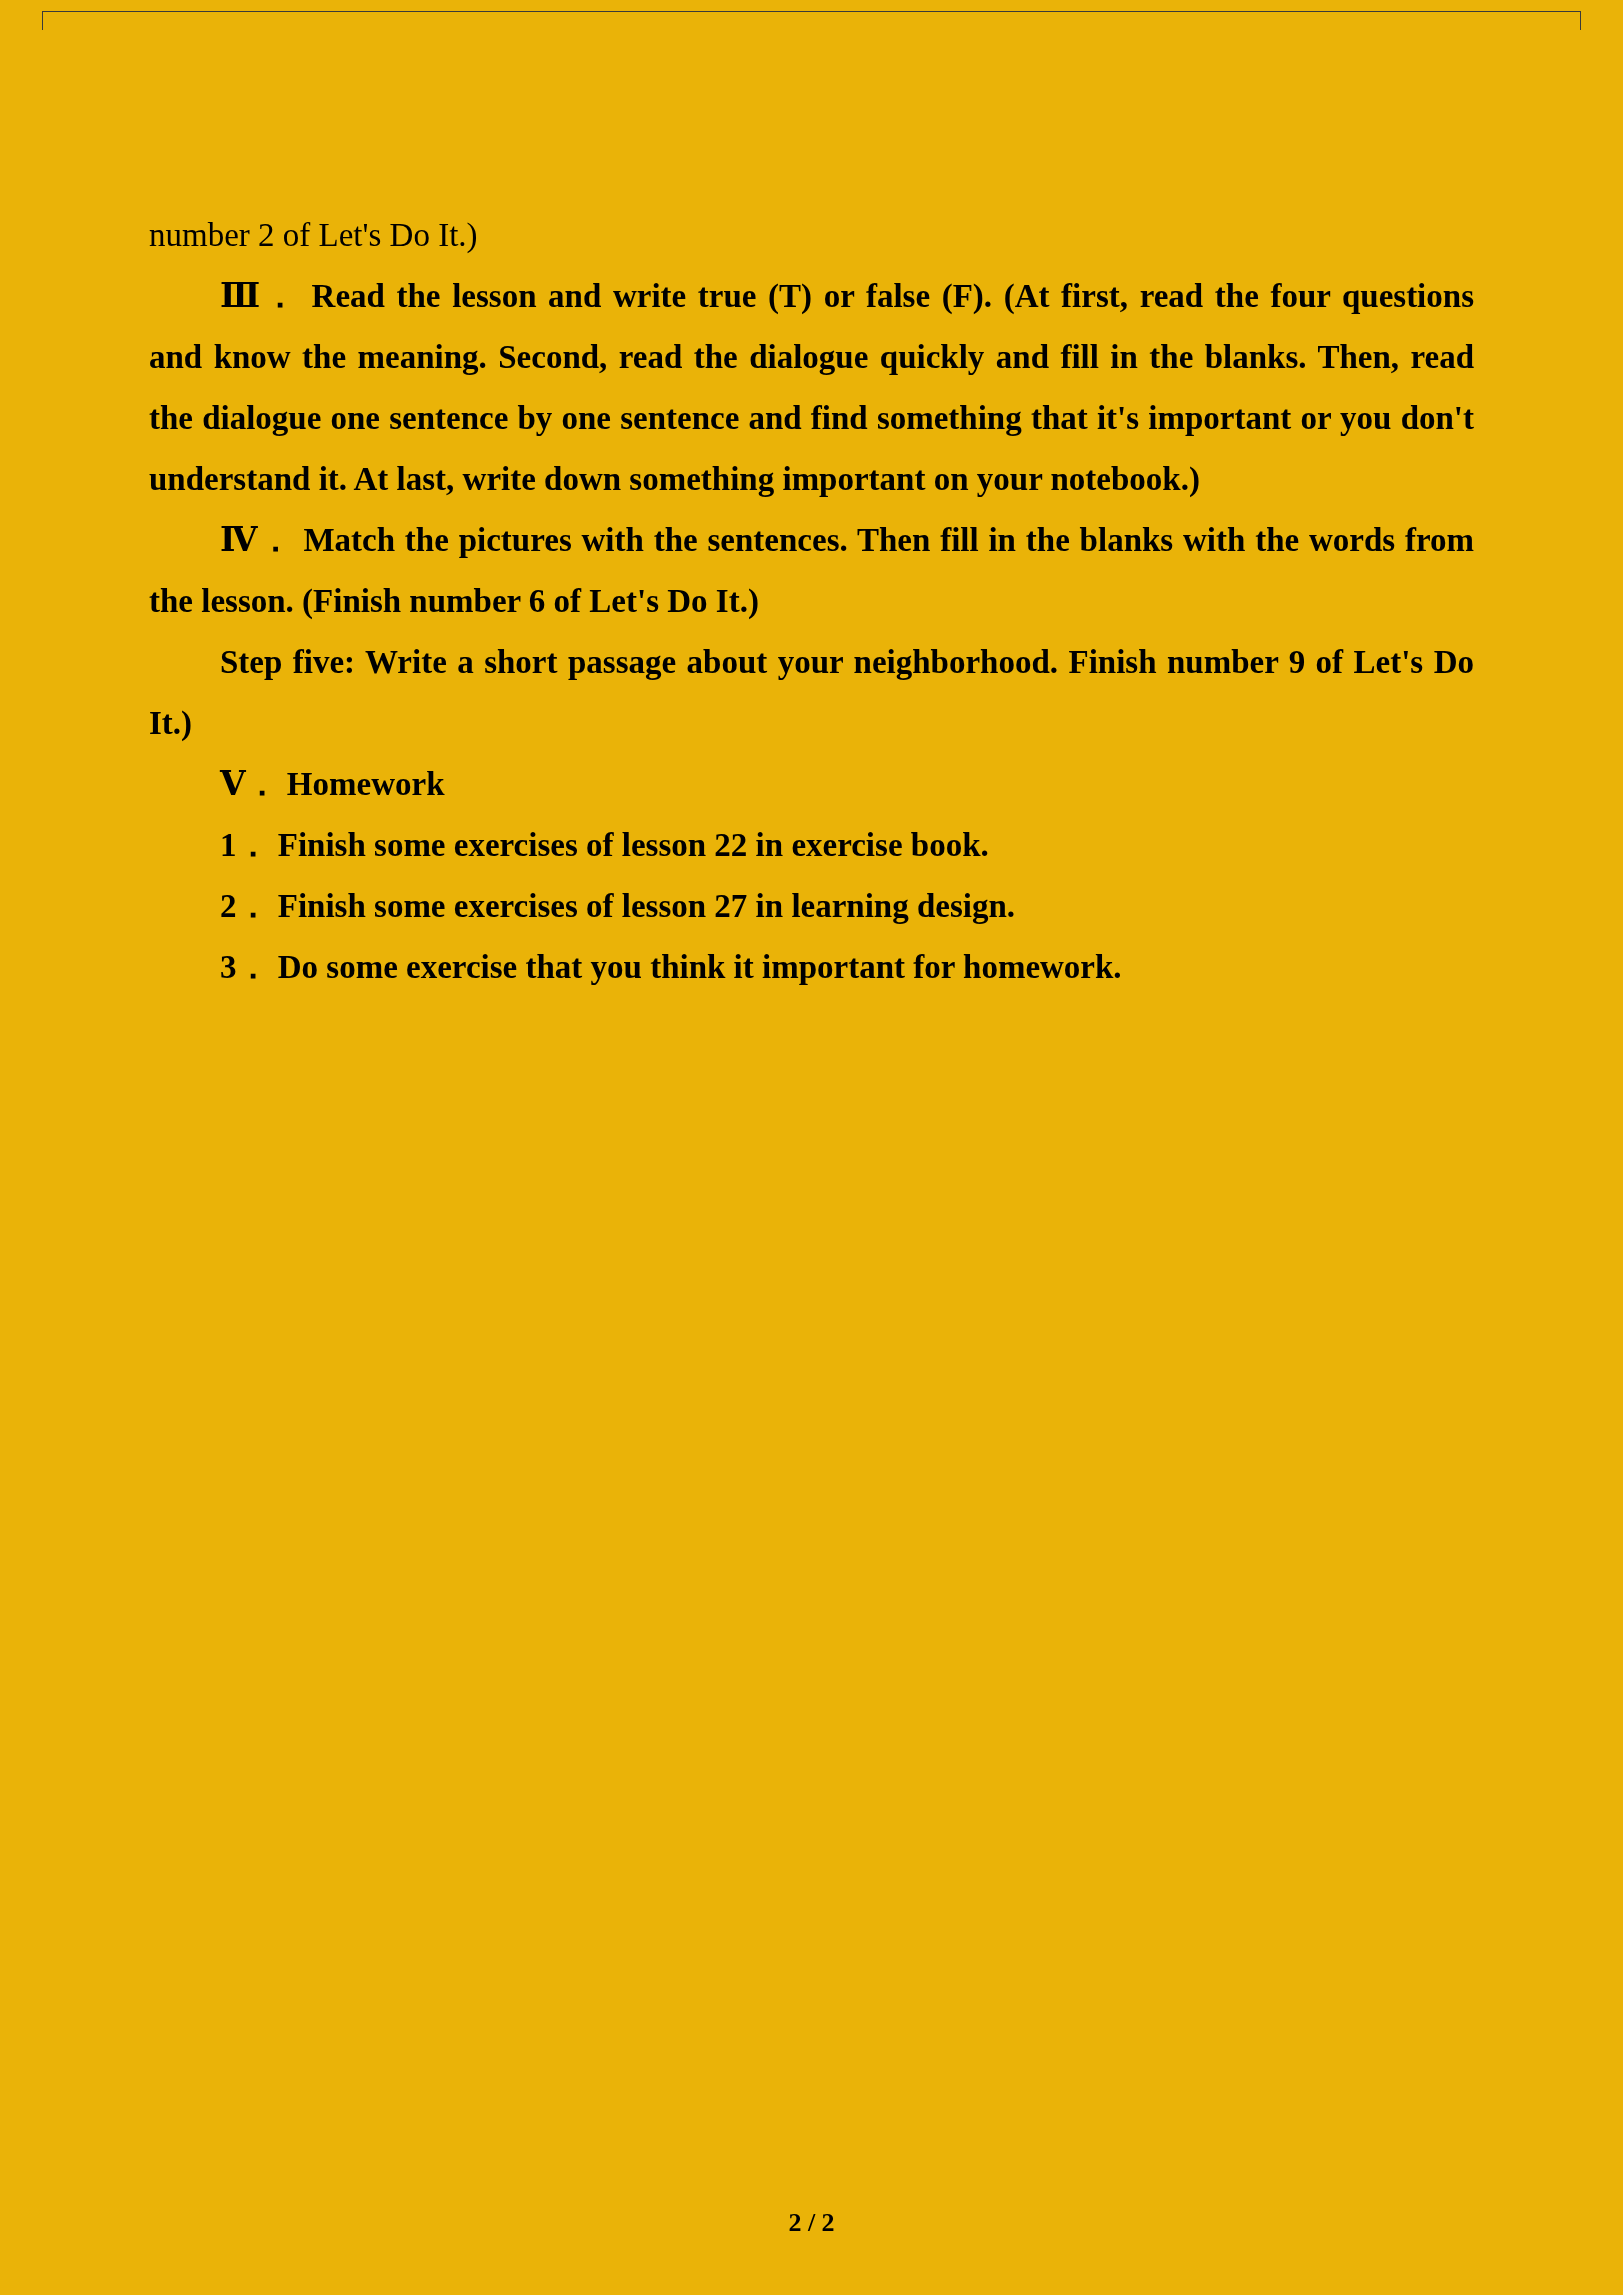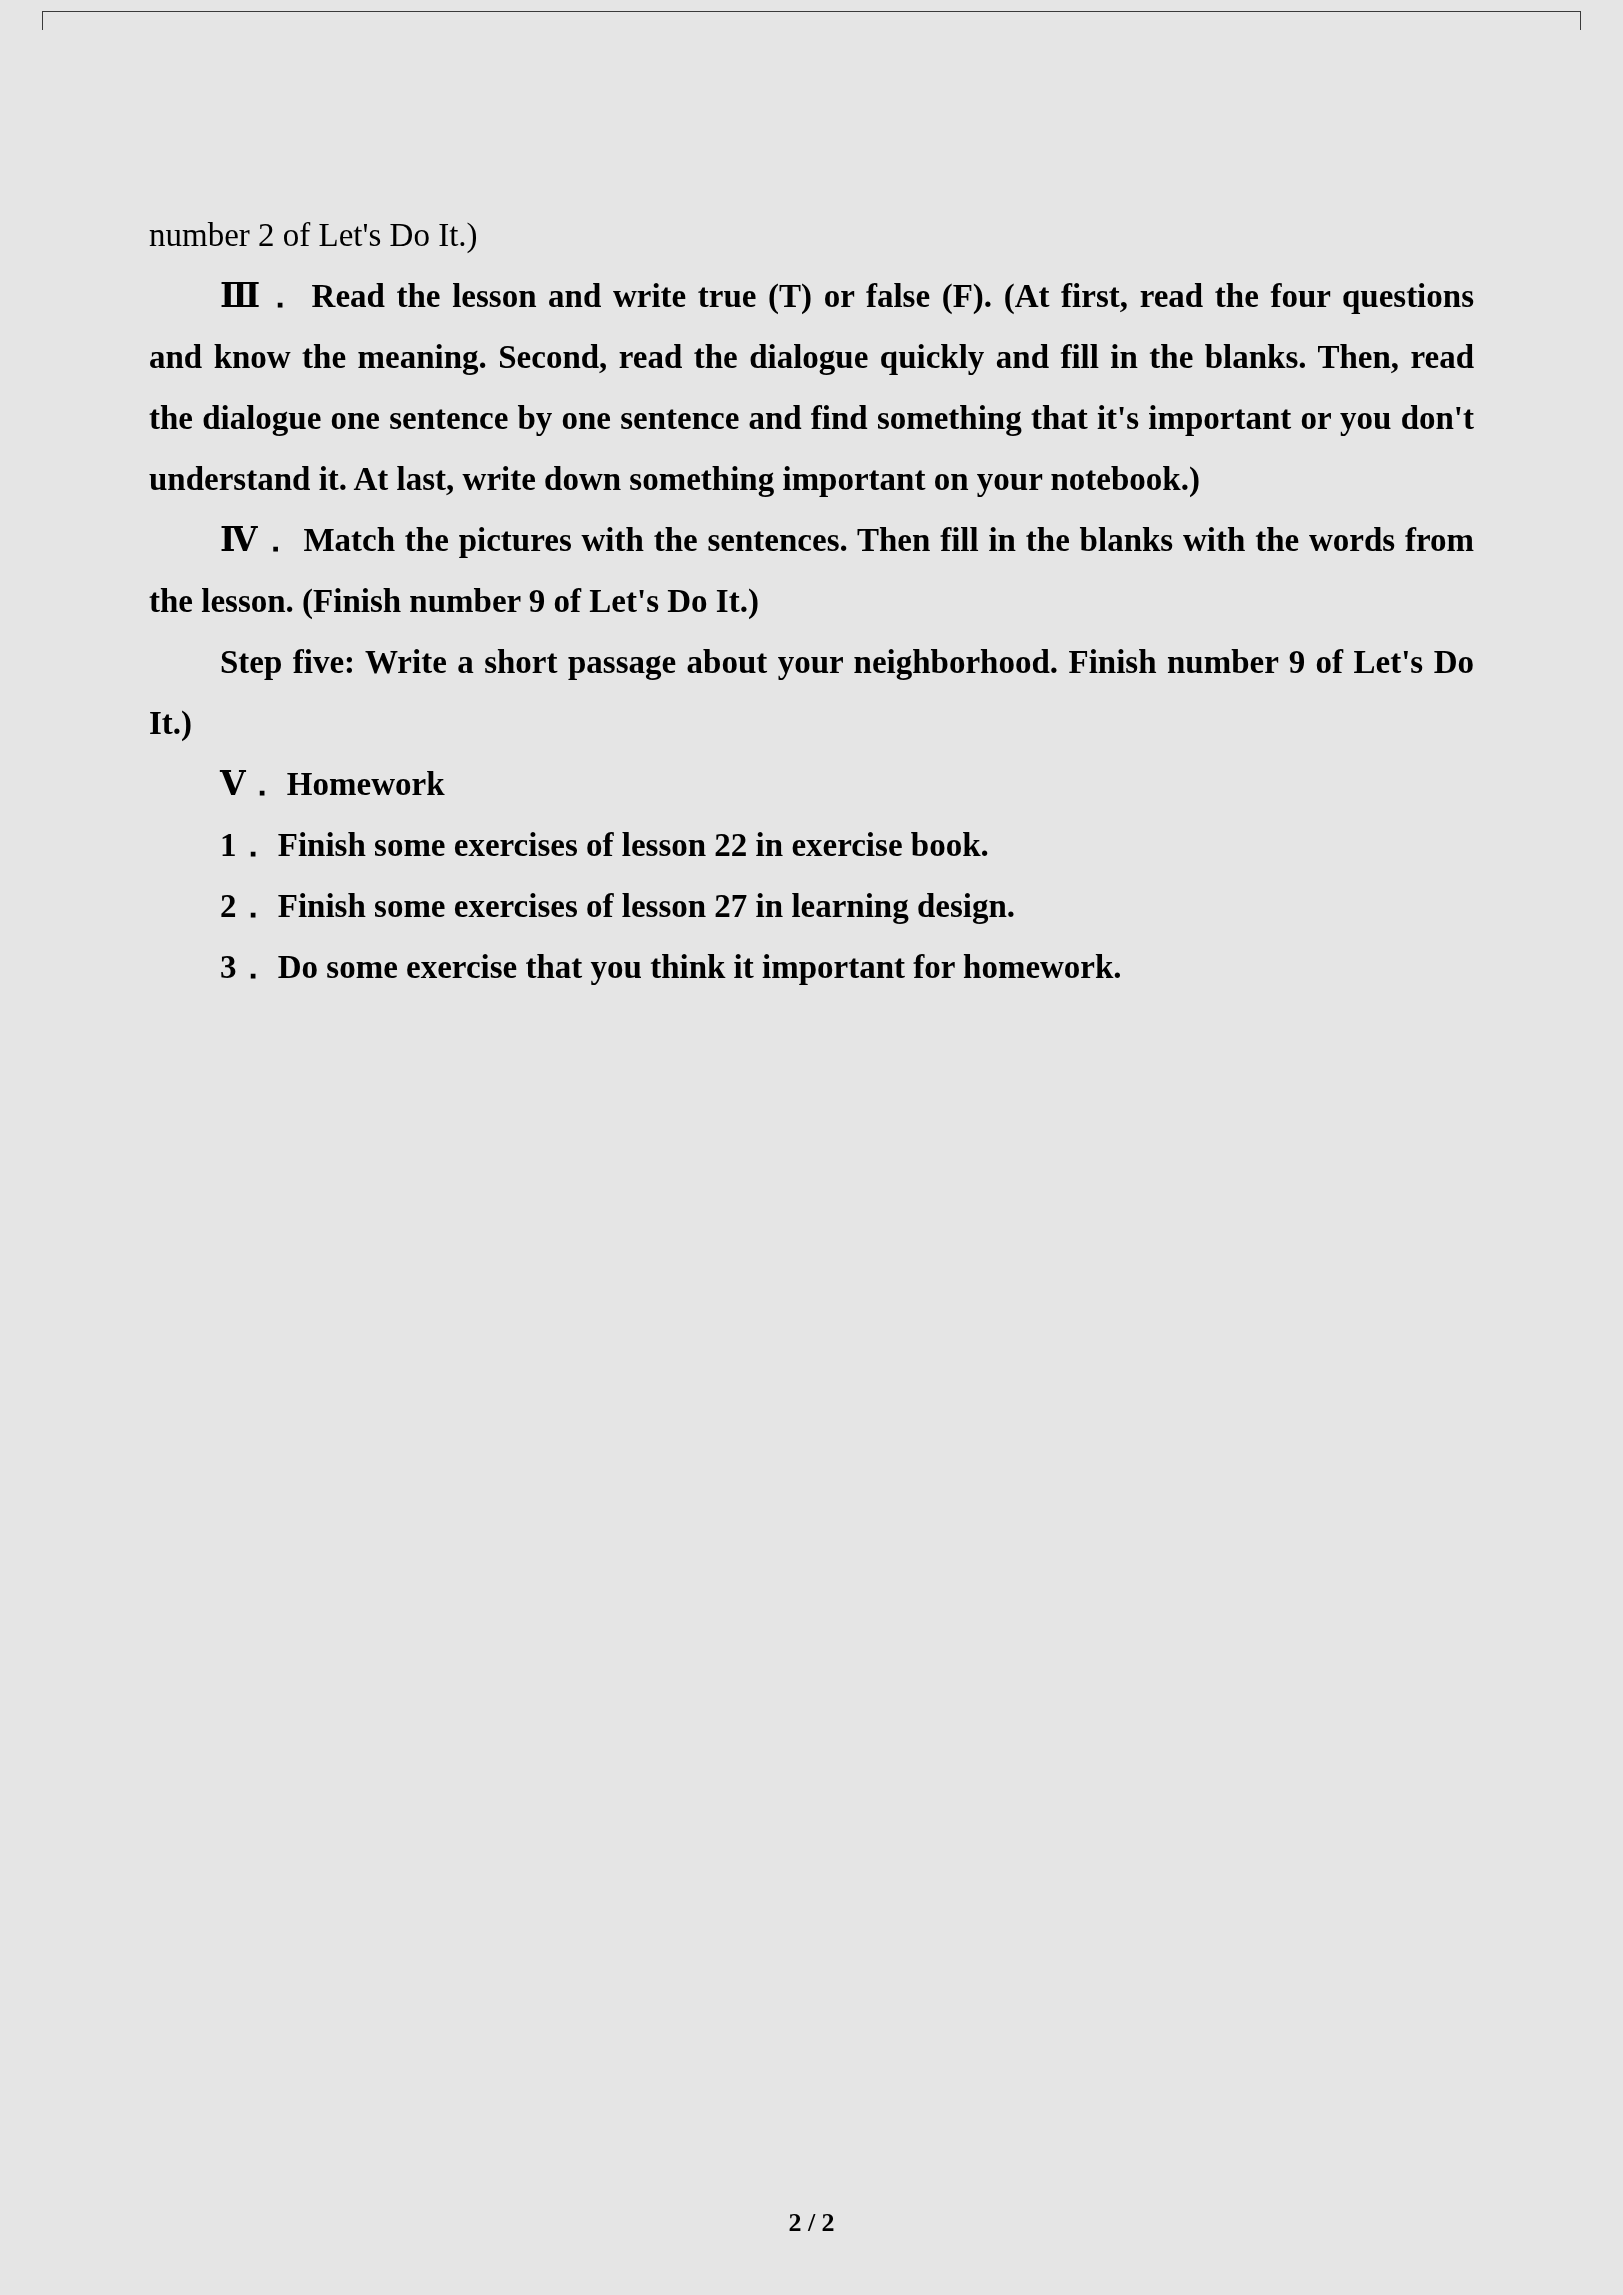--- a/index.html
+++ b/index.html
@@ -4,21 +4,21 @@
 <style>
   html, body {
     margin: 0;
     padding: 0;
     background: #ffffff;
   }
   .page {
     position: relative;
     width: 1623px;
     height: 2295px;
-    background: #e5e5e5;
+    background: #eab308;
     font-family: "Liberation Serif", "DejaVu Serif", serif;
     color: #000000;
     box-sizing: border-box;
     padding: 205px 149px 0 149px;
     overflow: hidden;
   }
   
   .top-frame {
     position: absolute;
     top: 11px;
@@ -56,21 +56,21 @@
 
 <div class="page">
 
   <div class="top-frame"></div>
 
   <div class="doc-body">
     <p>number 2 of Let's Do It.)</p>
 
     <p class="indent">Ⅲ． Read the lesson and write true (T) or false (F). (At first, read the four questions and know the meaning. Second, read the dialogue quickly and fill in the blanks. Then, read the dialogue one sentence by one sentence and find something that it's important or you don't understand it. At last, write down something important on your notebook.)</p>
 
-    <p class="indent">Ⅳ． Match the pictures with the sentences. Then fill in the blanks with the words from the lesson. (Finish number 9 of Let's Do It.)</p>
+    <p class="indent">Ⅳ． Match the pictures with the sentences. Then fill in the blanks with the words from the lesson. (Finish number 6 of Let's Do It.)</p>
 
     <p class="indent">Step five: Write a short passage about your neighborhood. Finish number 9 of Let's Do It.)</p>
 
     <p class="indent">Ⅴ． Homework</p>
 
     <p class="indent">1． Finish some exercises of lesson 22 in exercise book.</p>
 
     <p class="indent">2． Finish some exercises of lesson 27 in learning design.</p>
 
     <p class="indent">3． Do some exercise that you think it important for homework.</p>

